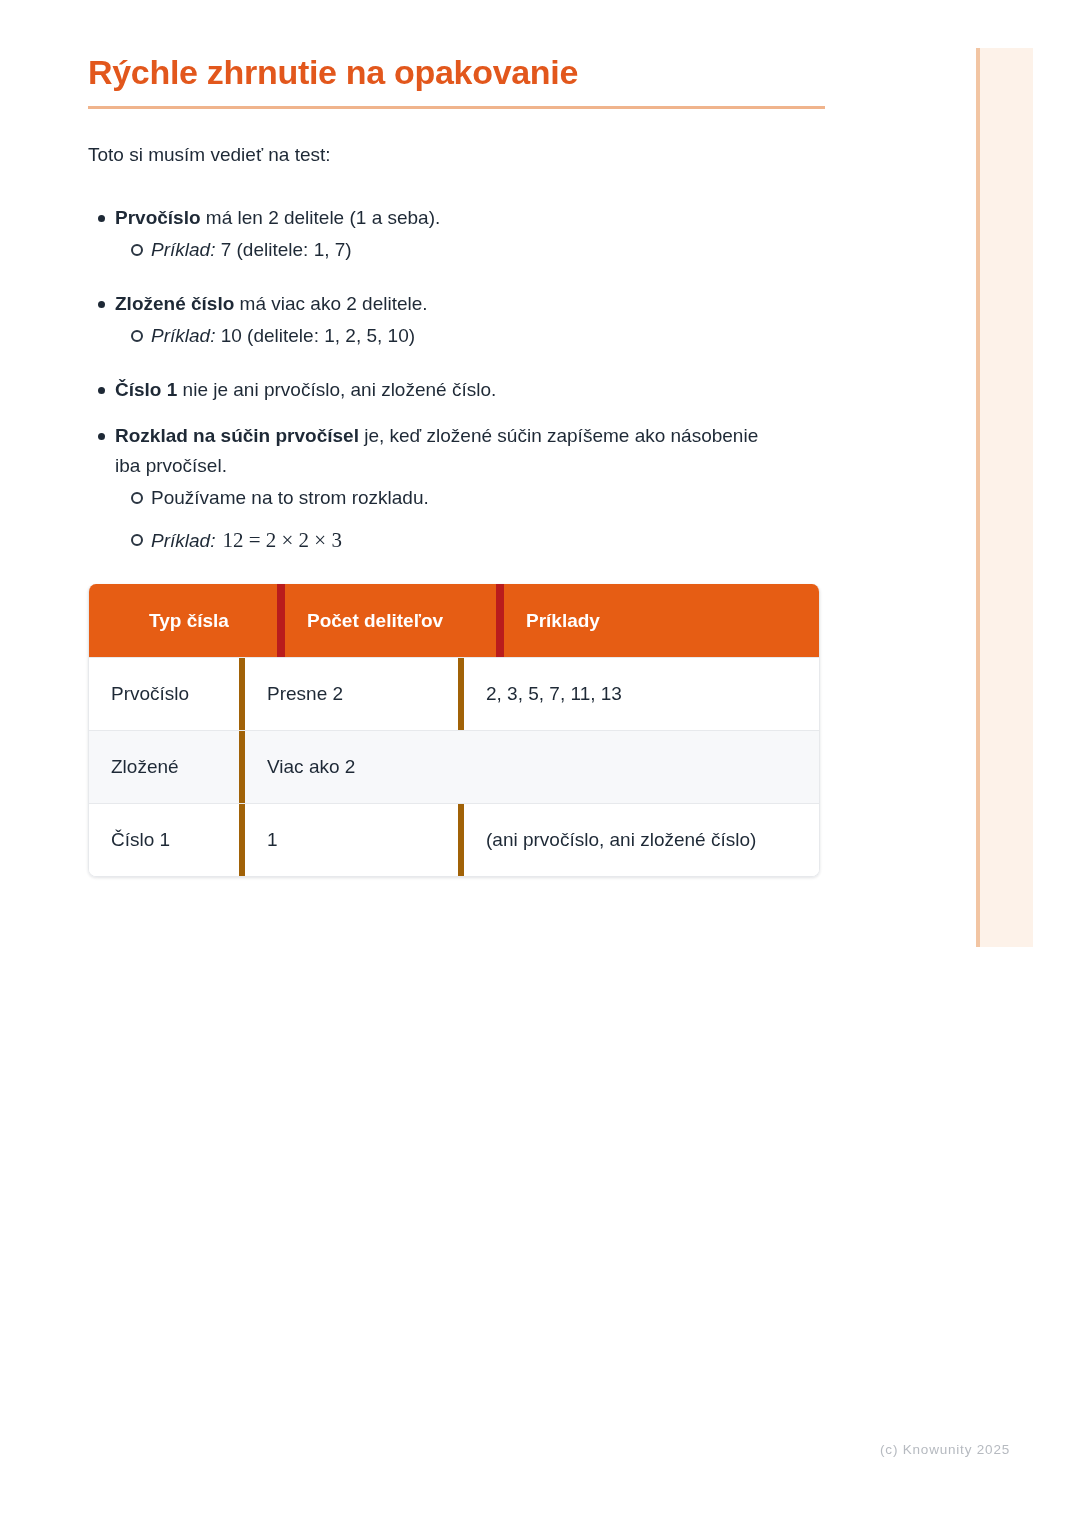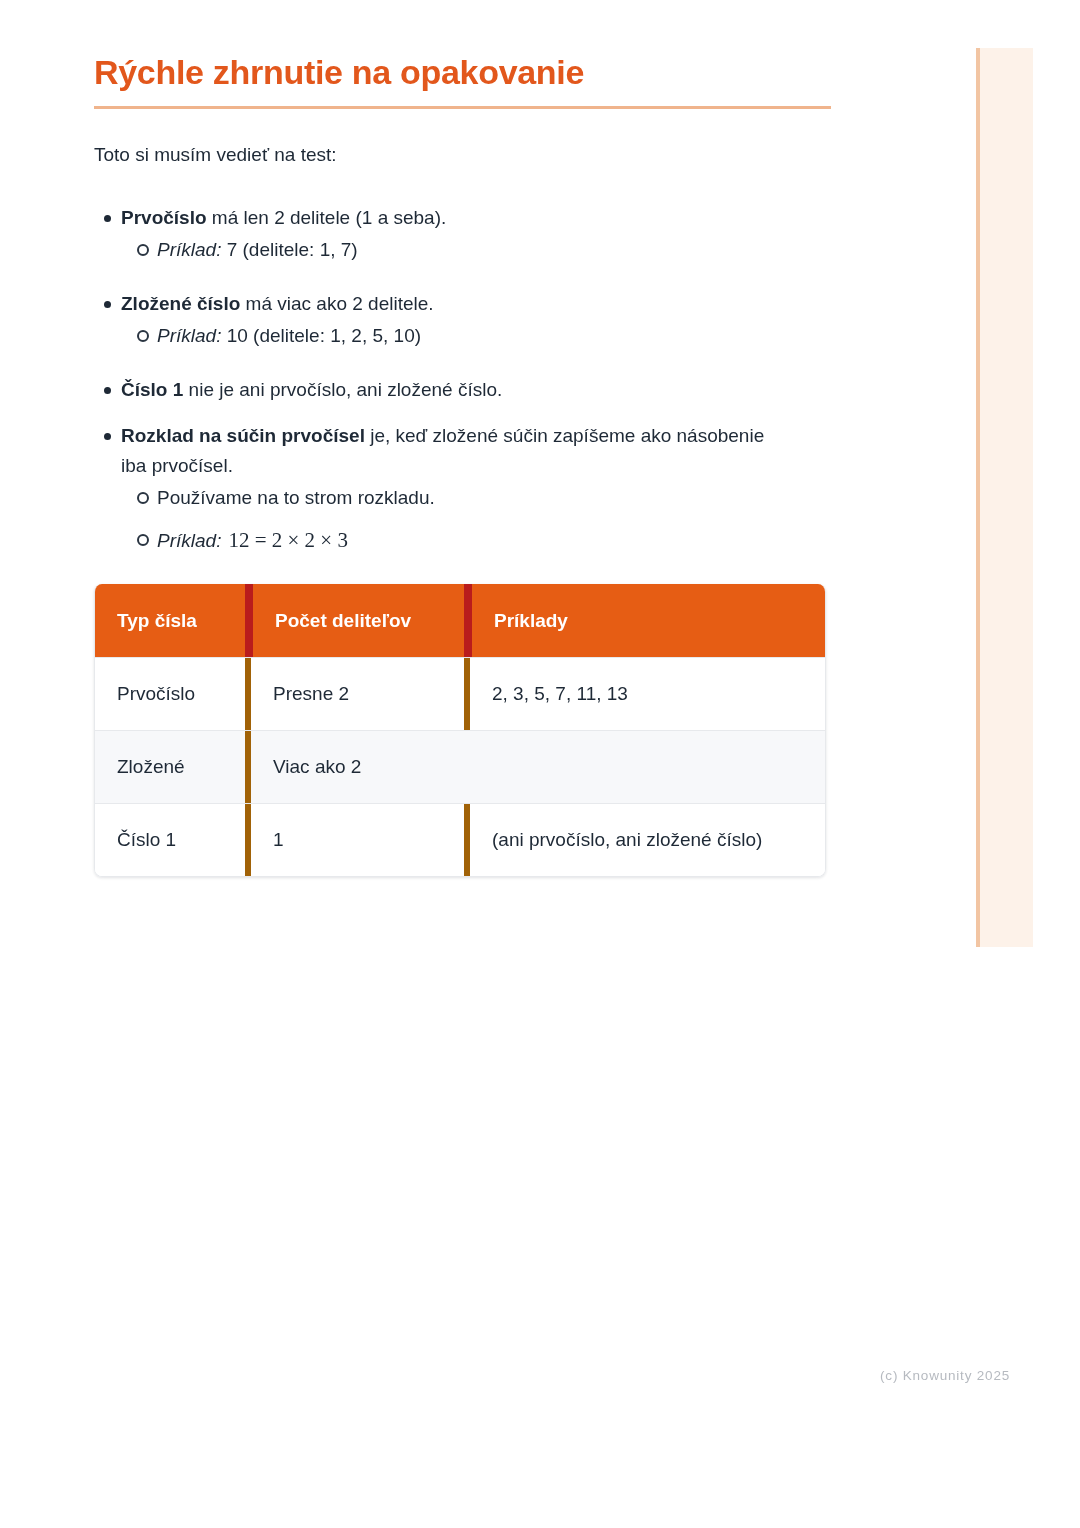--- a/index.html
+++ b/index.html
@@ -19,21 +19,21 @@
     left: 976px;
     top: 48px;
     width: 53px;
     height: 899px;
     background: #fdf2e9;
     border-left: 4px solid #f2c5a3;
   }
 
   .content {
     position: absolute;
-    left: 94px;
+    left: 88px;
     top: 0;
     width: 737px;
   }
 
   h1.title {
     margin: 50px 0 0 0;
     font-size: 34px;
     line-height: 44px;
     font-weight: 700;
     letter-spacing: -0.3px;
@@ -113,20 +113,21 @@
     border-top: none;
     border-radius: 8px;
     overflow: hidden;
     box-shadow: 0 1px 3px rgba(15, 23, 42, 0.12);
     box-sizing: border-box;
   }
   .thead {
     display: flex;
     height: 73px;
     background: #e65d14;
+    padding-left: 38px;
   }
   .th {
     display: flex;
     align-items: center;
     padding-left: 22px;
     box-sizing: border-box;
     color: #ffffff;
     font-size: 19px;
     font-weight: 700;
   }
@@ -146,21 +147,21 @@
     font-size: 19px;
     color: #1e2936;
   }
   .td + .td { border-left: 6px solid #a16207; }
   .c1 { width: 150px; flex: 0 0 150px; }
   .c2 { width: 219px; flex: 0 0 219px; }
   .c3 { flex: 1; }
 
   .footer {
     position: absolute;
-    top: 1368px;
+    top: 1442px;
     right: 70px;
     font-size: 13.5px;
     letter-spacing: 0.8px;
     color: #b6bac0;
   }
 </style>
 </head>
 <body>
 
 <div class="stripe"></div>

